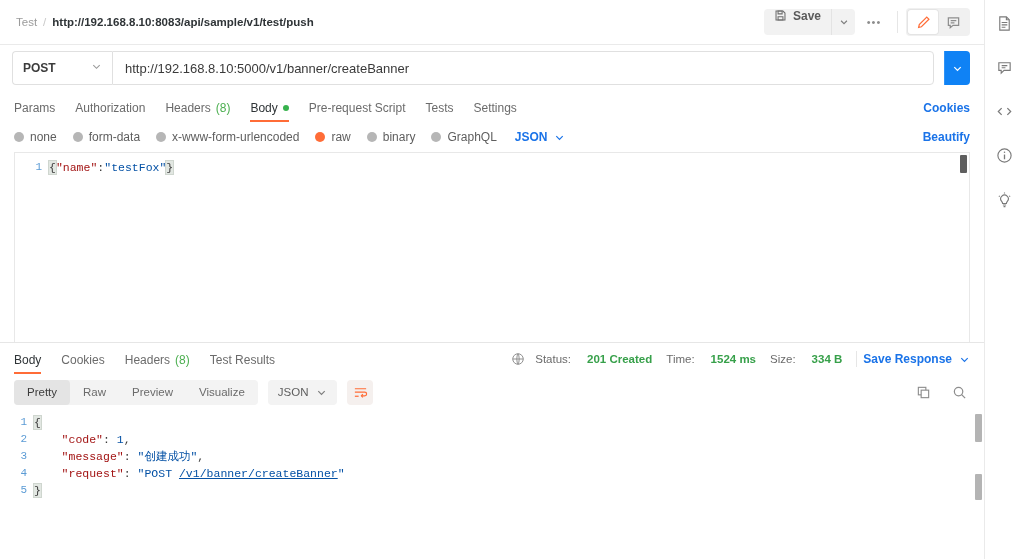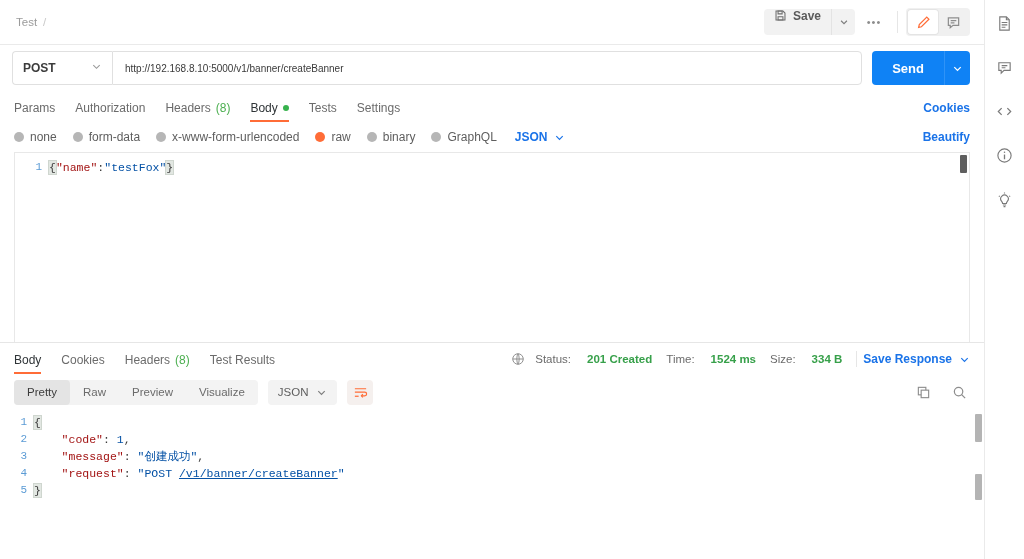--- a/index.html
+++ b/index.html
@@ -52,21 +52,21 @@
   .method-box {
     width: 100px; height: 34px; border: 1px solid #e0e0e0; border-right: none;
     border-radius: 4px 0 0 4px; display: flex; align-items: center;
     padding: 0 10px; background: #fff; cursor: pointer;
   }
   .method-label { font-weight: bold; font-size: 12px; color: #3c3c3c; text-align: center; }
   .method-caret { margin-left: auto; color: #9a9a9a; }
   .url-box {
     flex: 1; height: 34px; border: 1px solid #e0e0e0; border-radius: 0 4px 4px 0;
     display: flex; align-items: center; padding: 15px 12px; background: #fff;
-    font-size: 10px; color: #3a3a3a; overflow: hidden; white-space: nowrap;
+    font-size: 13px; color: #3a3a3a; overflow: hidden; white-space: nowrap;
   }
   .send-group { margin-left: 10px; display: flex; align-items: center; }
   .send-btn {
     background: #0f82f5; color: #fff; font-weight: bold; font-size: 13px;
     height: 34px; padding: 0 20px; border-radius: 4px 0 0 4px;
     display: flex; align-items: center; cursor: pointer;
   }
   .send-caret {
     background: #0f82f5; width: 26px; height: 34px; border-radius: 0 4px 4px 0;
     display: flex; align-items: center; justify-content: center; cursor: pointer;
@@ -160,20 +160,21 @@
 </head>
 <body>
 
 <div class="app">
   <div class="main-col">
 
     <div class="topbar">
       <div class="crumb">
         <span class="crumb-root">Test</span>
         <span class="crumb-sep">/</span>
+        <span class="crumb-leaf">http://192.168.8.10:8083/api/sample/v1/test/push</span>
       </div>
       <div class="top-right">
         <div class="save-group">
           <div class="save-btn">
             <span>
               <svg width="13" height="13" viewBox="0 0 16 16" fill="none" stroke="#6d6d6d" stroke-width="1.3">
                 <path d="M2.5 2.5h8.5l2.5 2.5v8.5h-11z"></path>
                   <path d="M5 2.5h5v3.5H5z"></path>
                   <path d="M5 9.5h6v4H5z"></path>
               </svg>
@@ -208,21 +209,20 @@
       <div class="method-box">
         <span class="method-label">POST</span>
         <span class="method-caret">
           <svg width="11" height="11" viewBox="0 0 12 12" fill="none" stroke="#9a9a9a" stroke-width="1.2">
               <path d="M2.5 4.5L6 8l3.5-3.5"></path>
             </svg>
         </span>
       </div>
       <div class="url-box">http://192.168.8.10:5000/v1/banner/createBanner</div>
       <div class="send-group">
-        <div class="send-btn">Send</div>
         <div class="send-caret">
           <svg width="11" height="11" viewBox="0 0 12 12" fill="none" stroke="#ffffff" stroke-width="1.4">
               <path d="M2.5 4.5L6 8l3.5-3.5"></path>
             </svg>
         </div>
       </div>
     </div>
 
     <div class="reqtabs">
       <div class="rtab">
@@ -231,20 +231,23 @@
       <div class="rtab">
         <span>Authorization</span>
       </div>
       <div class="rtab">
         <span>Headers</span>
         <span class="tab-count">(8)</span>
       </div>
       <div class="rtab active">
         <span>Body</span>
         <span class="green-dot"></span>
+      </div>
+      <div class="rtab">
+        <span>Pre-request Script</span>
       </div>
       <div class="rtab">
         <span>Tests</span>
       </div>
       <div class="rtab">
         <span>Settings</span>
       </div>
       <div class="reqtabs-right">
         <span class="link-blue">Cookies</span>
       </div>

